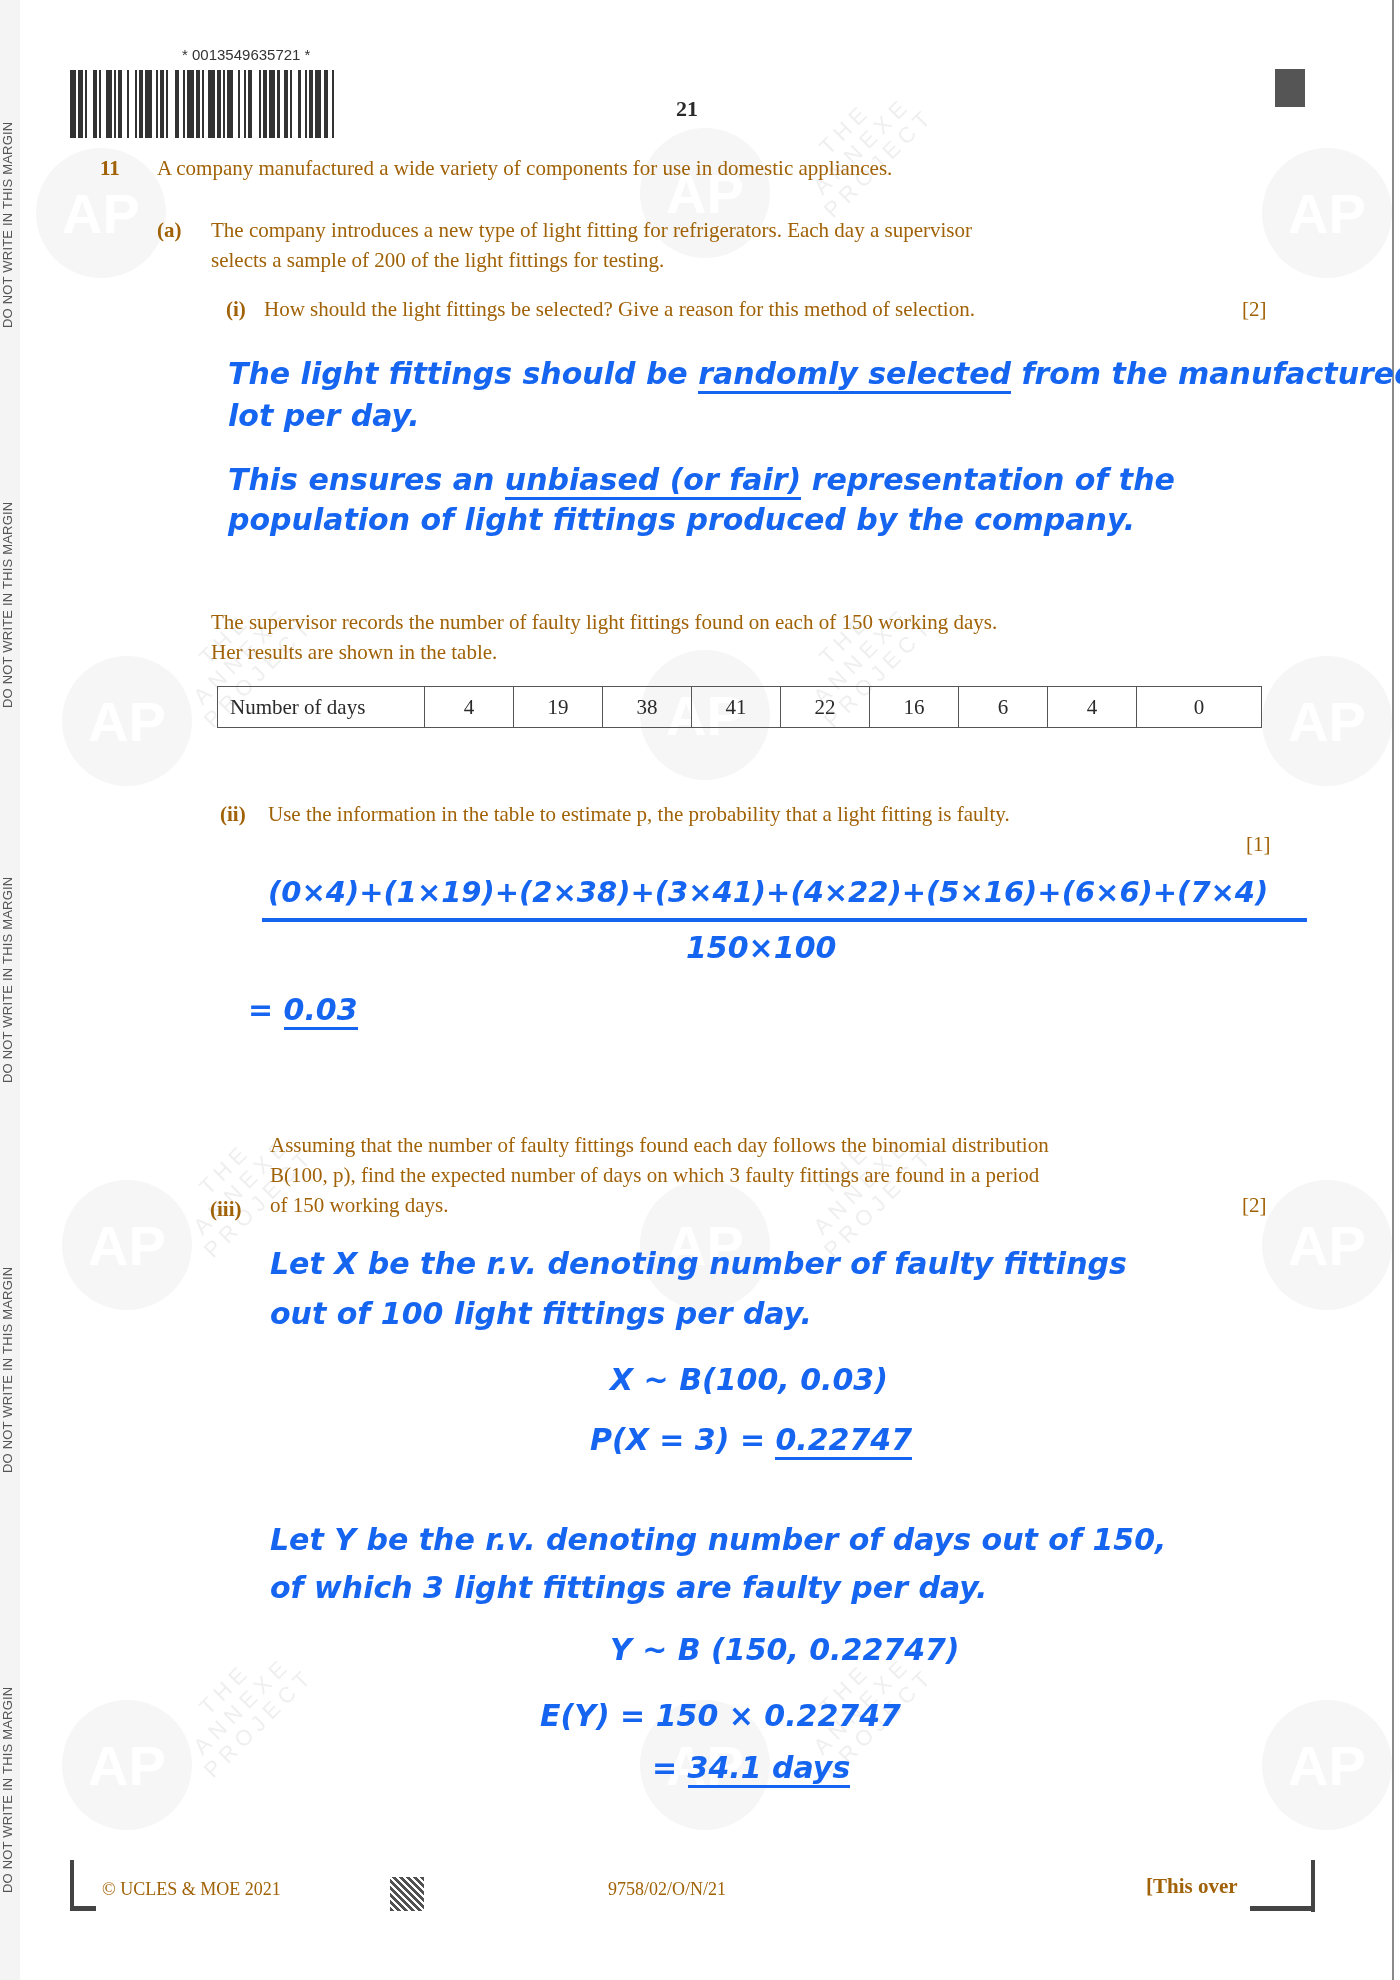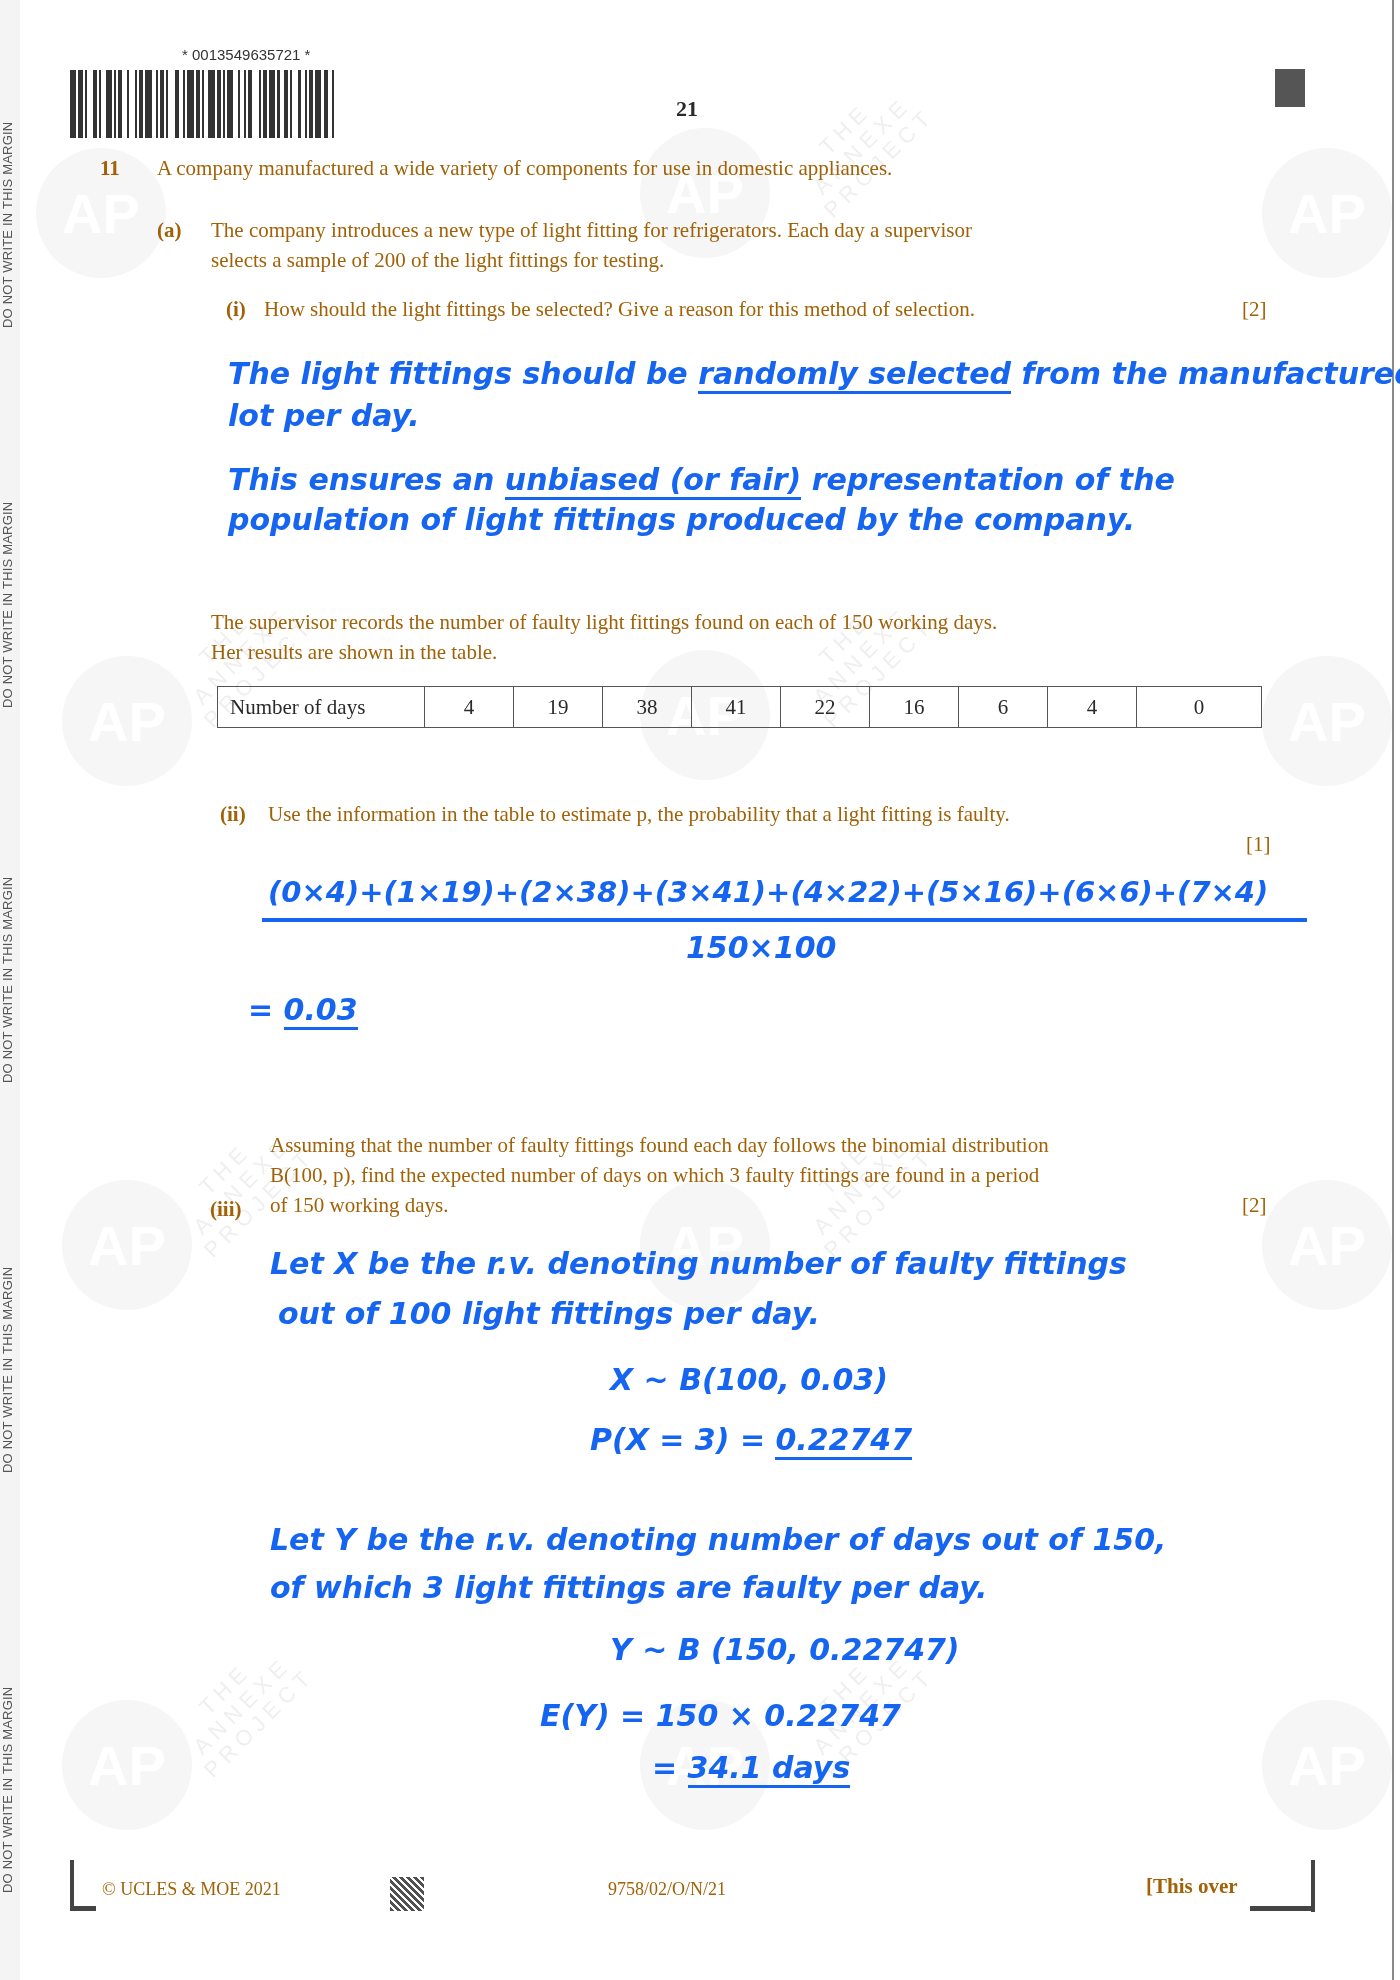--- a/index.html
+++ b/index.html
@@ -229,21 +229,21 @@
   <span>= </span><span class="ul">0.03</span>
 </div>
 
 <div class="txt bold" style="left:210px;top:1194px;">(iii)</div>
 <div class="txt" style="left:270px;top:1130px;">Assuming that the number of faulty fittings found each day follows the binomial distribution</div>
 <div class="txt" style="left:270px;top:1160px;">B(100, p), find the expected number of days on which 3 faulty fittings are found in a period</div>
 <div class="txt" style="left:270px;top:1190px;">of 150 working days.</div>
 <div class="txt" style="left:1242px;top:1190px;">[2]</div>
 
 <div class="hand" style="left:270px;top:1244px;">Let X  be the r.v. denoting number of faulty fittings</div>
-<div class="hand" style="left:278px;top:1294px;font-style:italic;">out of 100 light fittings per day.</div>
+<div class="hand" style="left:270px;top:1294px;font-style:italic;">out of 100 light fittings per day.</div>
 <div class="hand" style="left:610px;top:1360px;">X ~ B(100, 0.03)</div>
 <div class="hand" style="left:590px;top:1420px;text-align:center;">
   <span>P(X = 3) = </span><span class="ul">0.22747</span>
 </div>
 <div class="hand" style="left:270px;top:1520px;">Let Y be the r.v. denoting number of days out of 150,</div>
 <div class="hand" style="left:270px;top:1568px;">of which 3 light fittings are faulty per day.</div>
 <div class="hand" style="left:610px;top:1630px;">Y ~ B (150, 0.22747)</div>
 <div class="hand" style="left:540px;top:1696px;">E(Y) = 150 × 0.22747</div>
 <div class="hand" style="left:652px;top:1748px;">
   <span>= </span><span class="ul">34.1 days</span>

